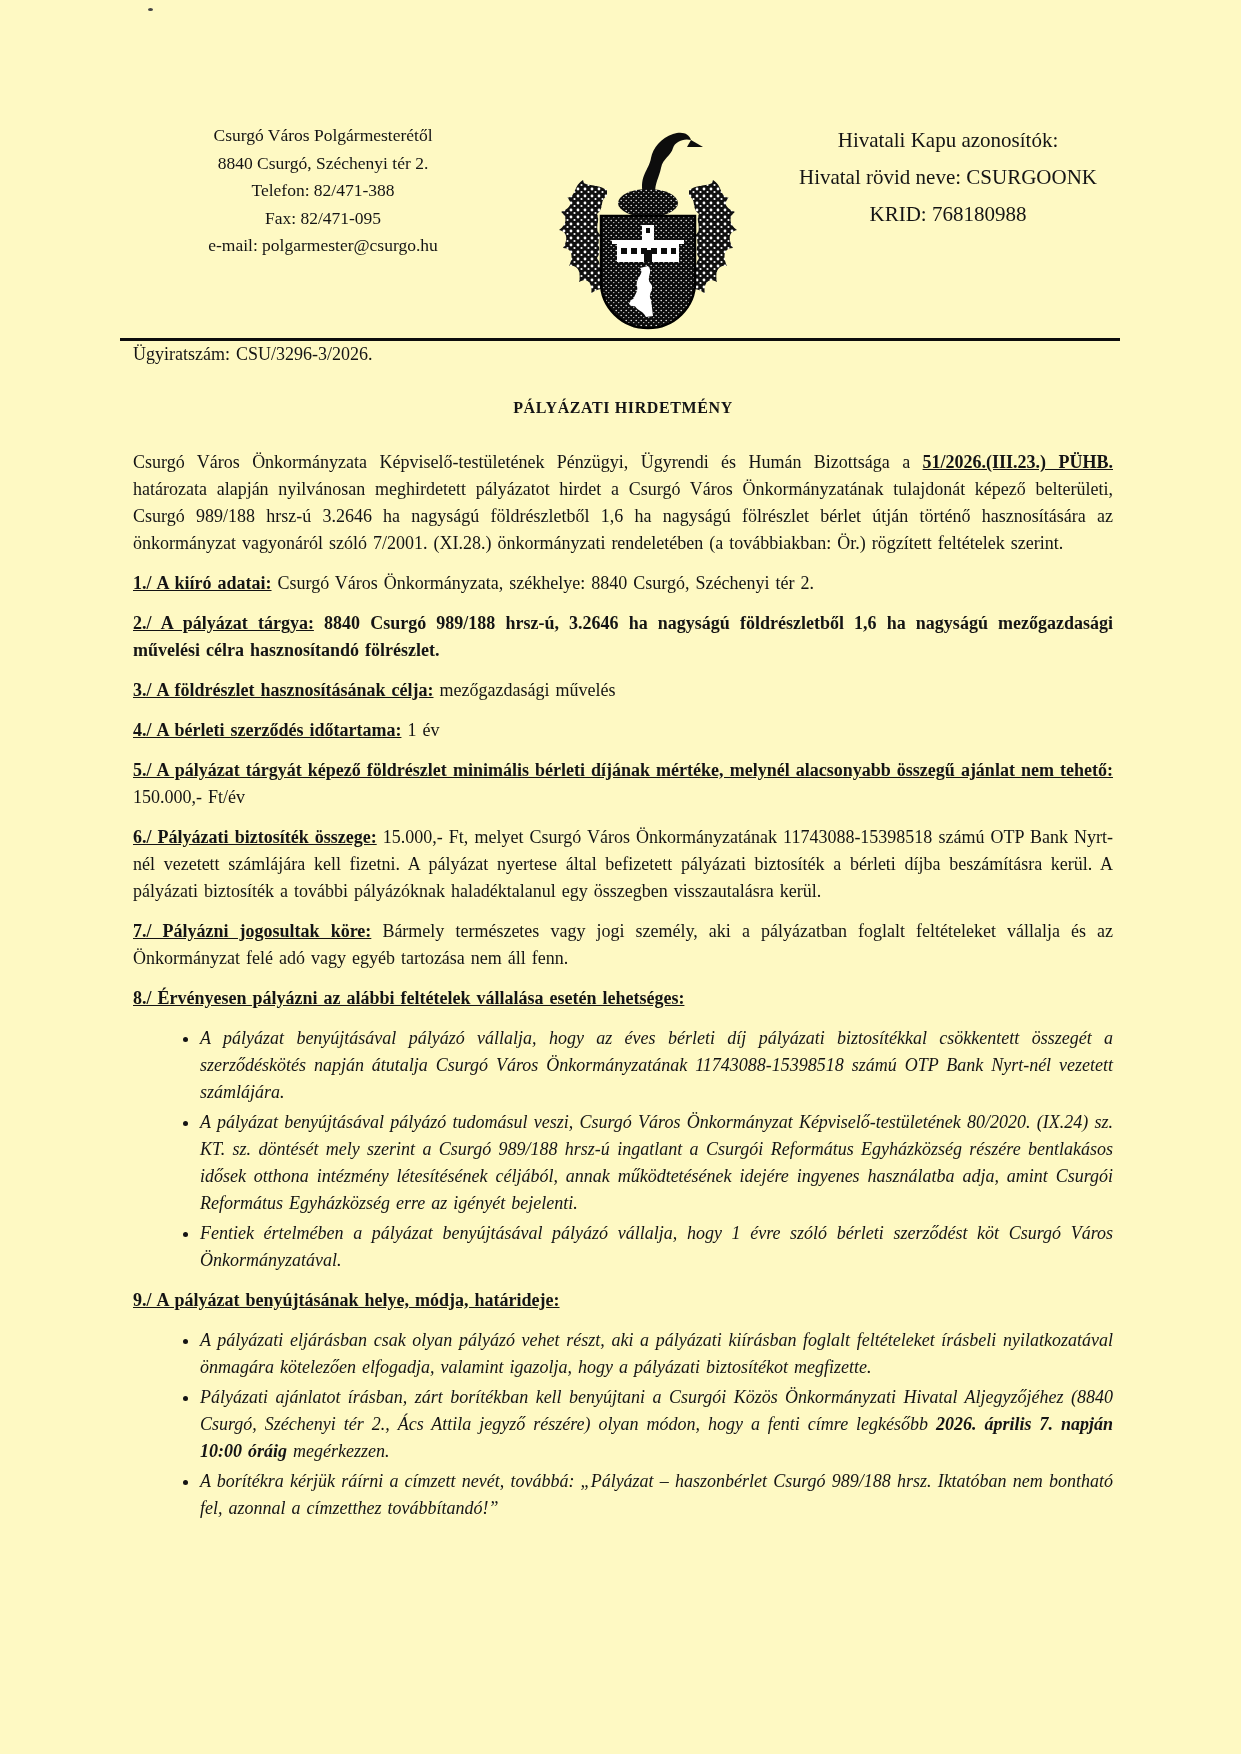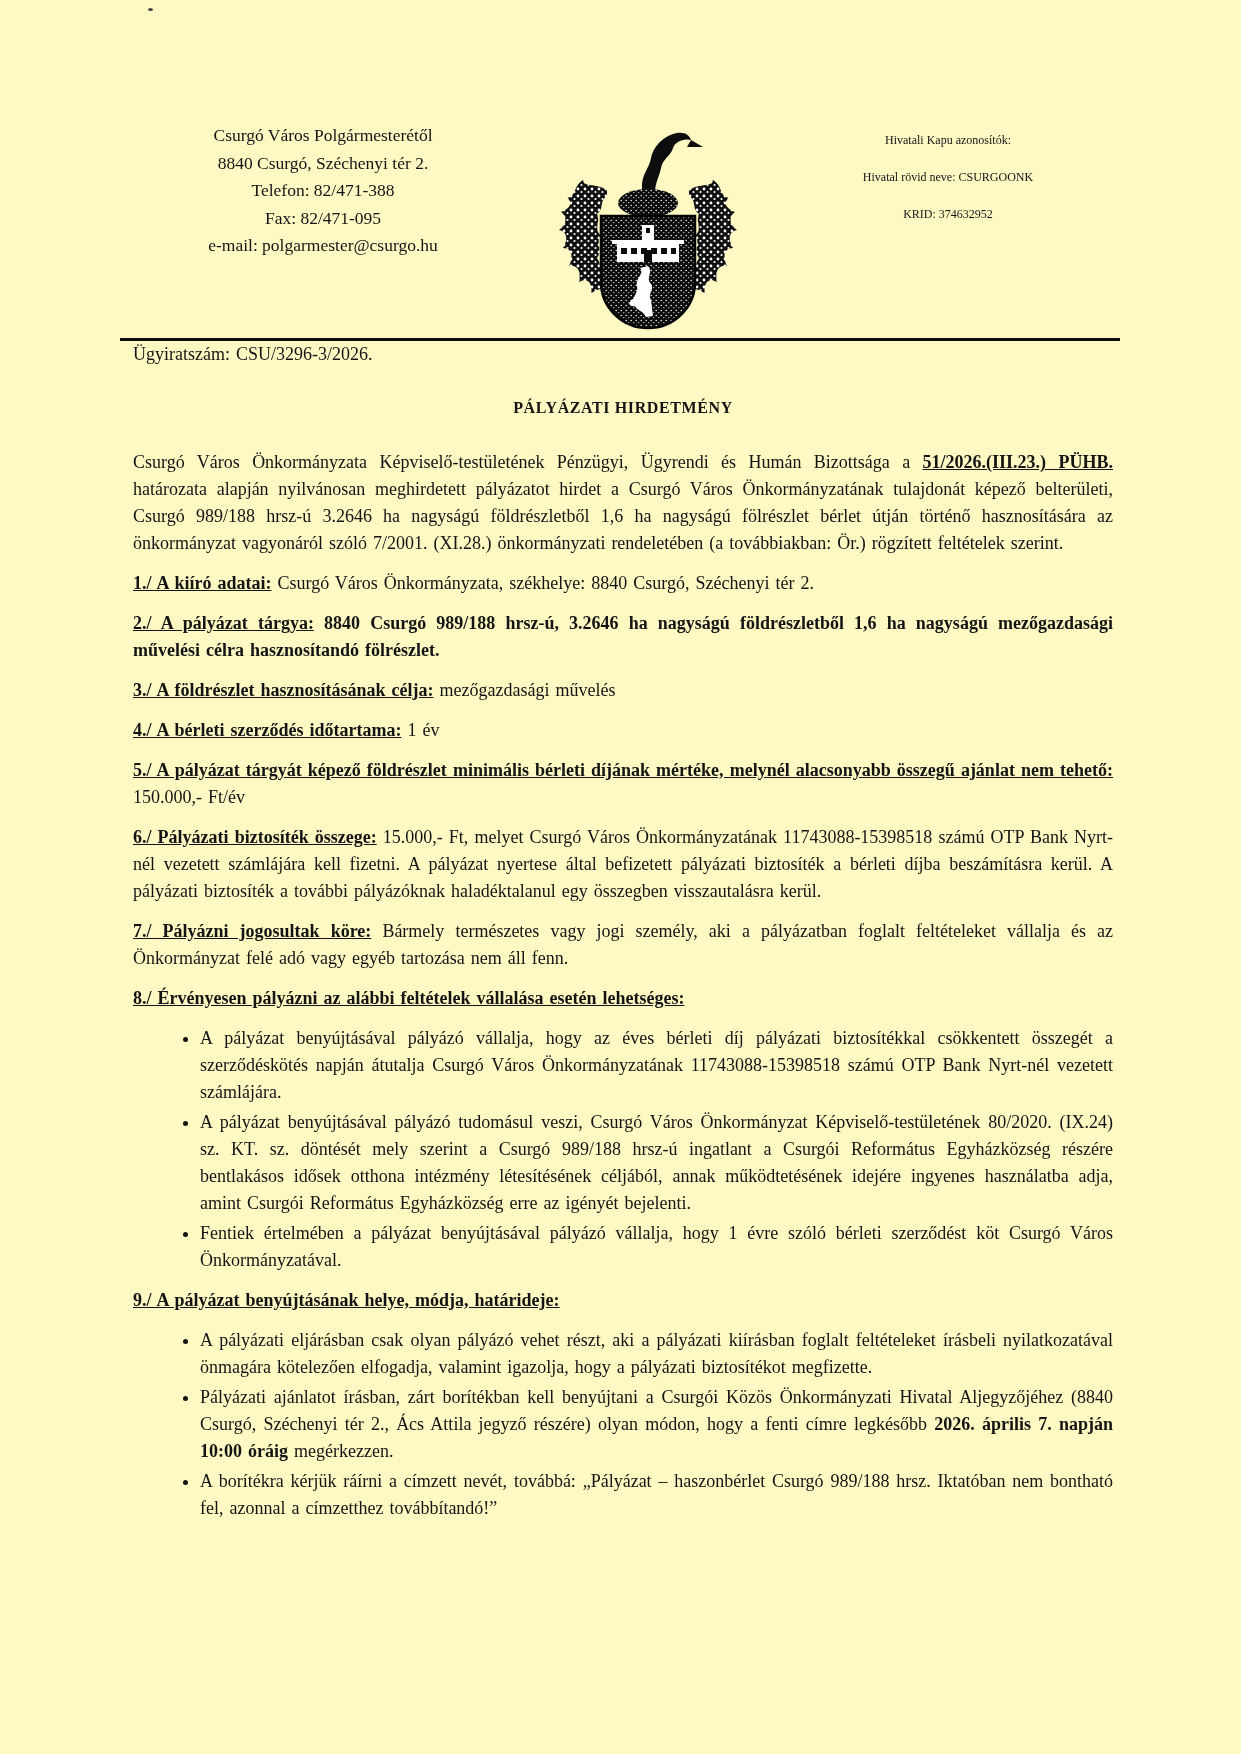--- a/index.html
+++ b/index.html
@@ -12,32 +12,32 @@
     font-family:"Liberation Serif","DejaVu Serif",serif;
     font-size:18px; line-height:27px;
     padding:122px 128px 0 133px;
     overflow:hidden;
     word-spacing:1.5px;
   }
   .artifact{ position:absolute; left:148px; top:8px; width:5px; height:3px; background:#444; border-radius:50%; }
   .letterhead{ display:flex; align-items:flex-start; }
   .lh-left{ width:380px; text-align:center; font-size:17.5px; line-height:27.5px; word-spacing:normal; }
   .lh-center{ flex:1; display:flex; justify-content:center; padding-top:2px; }
-  .lh-right{ width:330px; text-align:center; font-size:12px; line-height:37px; word-spacing:normal; }
+  .lh-right{ width:330px; text-align:center; font-size:21px; line-height:37px; word-spacing:normal; }
   .rule{ border-top:3px solid #0d0d0d; width:1000px; margin:8px 0 0 -13px; }
   .case-number{ }
   .doc-title{
     text-align:center; font-weight:bold; font-size:16px;
     letter-spacing:.6px; margin-top:26px; margin-bottom:28px;
     word-spacing:normal;
   }
   p.para{ text-align:justify; margin-bottom:13px; }
   .hd{ font-weight:700; text-decoration:underline; }
   .bold{ font-weight:700; }
-  ul.bullets{ margin:4px 0 13px 0; padding-left:67px; }
+  ul.bullets{ margin:4px 0 13px 0; padding-left:67px;font-style:italic; }
   ul.bullets li{ text-align:justify; margin-bottom:3px; }
 </style>
 </head>
 <body>
 
 <div class="page">
   <div class="artifact"></div>
 
   <header class="letterhead">
     <div class="lh-left">
@@ -88,21 +88,21 @@
         <rect x="89" y="126" width="8" height="12" fill="#0c0c0c"></rect>
 
         <path d="M93,142 C99,148 90,154 96,160 C100,165 92,170 96,176 L98,192 L91,193 C87,185 82,188 79,180 C76,172 84,170 82,162 C80,154 90,150 85,144 Z" fill="#ffffff"></path>
         <path d="M86,176 C82,172 76,174 74,180 C78,184 84,182 86,180 Z" fill="#ffffff"></path>
       </svg>
     </div>
 
     <div class="lh-right">
       <div>Hivatali Kapu azonosítók:</div>
       <div>Hivatal rövid neve: CSURGOONK</div>
-      <div>KRID: 374632952</div>
+      <div>KRID: 768180988</div>
     </div>
   </header>
 
   <div class="rule"></div>
 
   <div class="case-number">Ügyiratszám: CSU/3296-3/2026.</div>
 
   <h1 class="doc-title">PÁLYÁZATI HIRDETMÉNY</h1>
 
   <p class="para"><span>Csurgó Város Önkormányzata Képviselő-testületének Pénzügyi, Ügyrendi és Humán Bizottsága a </span><span class="hd">51/2026.(III.23.) PÜHB.</span><span> határozata alapján nyilvánosan meghirdetett pályázatot hirdet a Csurgó Város Önkormányzatának tulajdonát képező belterületi, Csurgó 989/188 hrsz-ú 3.2646 ha nagyságú földrészletből 1,6 ha nagyságú fölrészlet bérlet útján történő hasznosítására az önkormányzat vagyonáról szóló 7/2001. (XI.28.) önkormányzati rendeletében (a továbbiakban: Ör.) rögzített feltételek szerint.</span></p>

